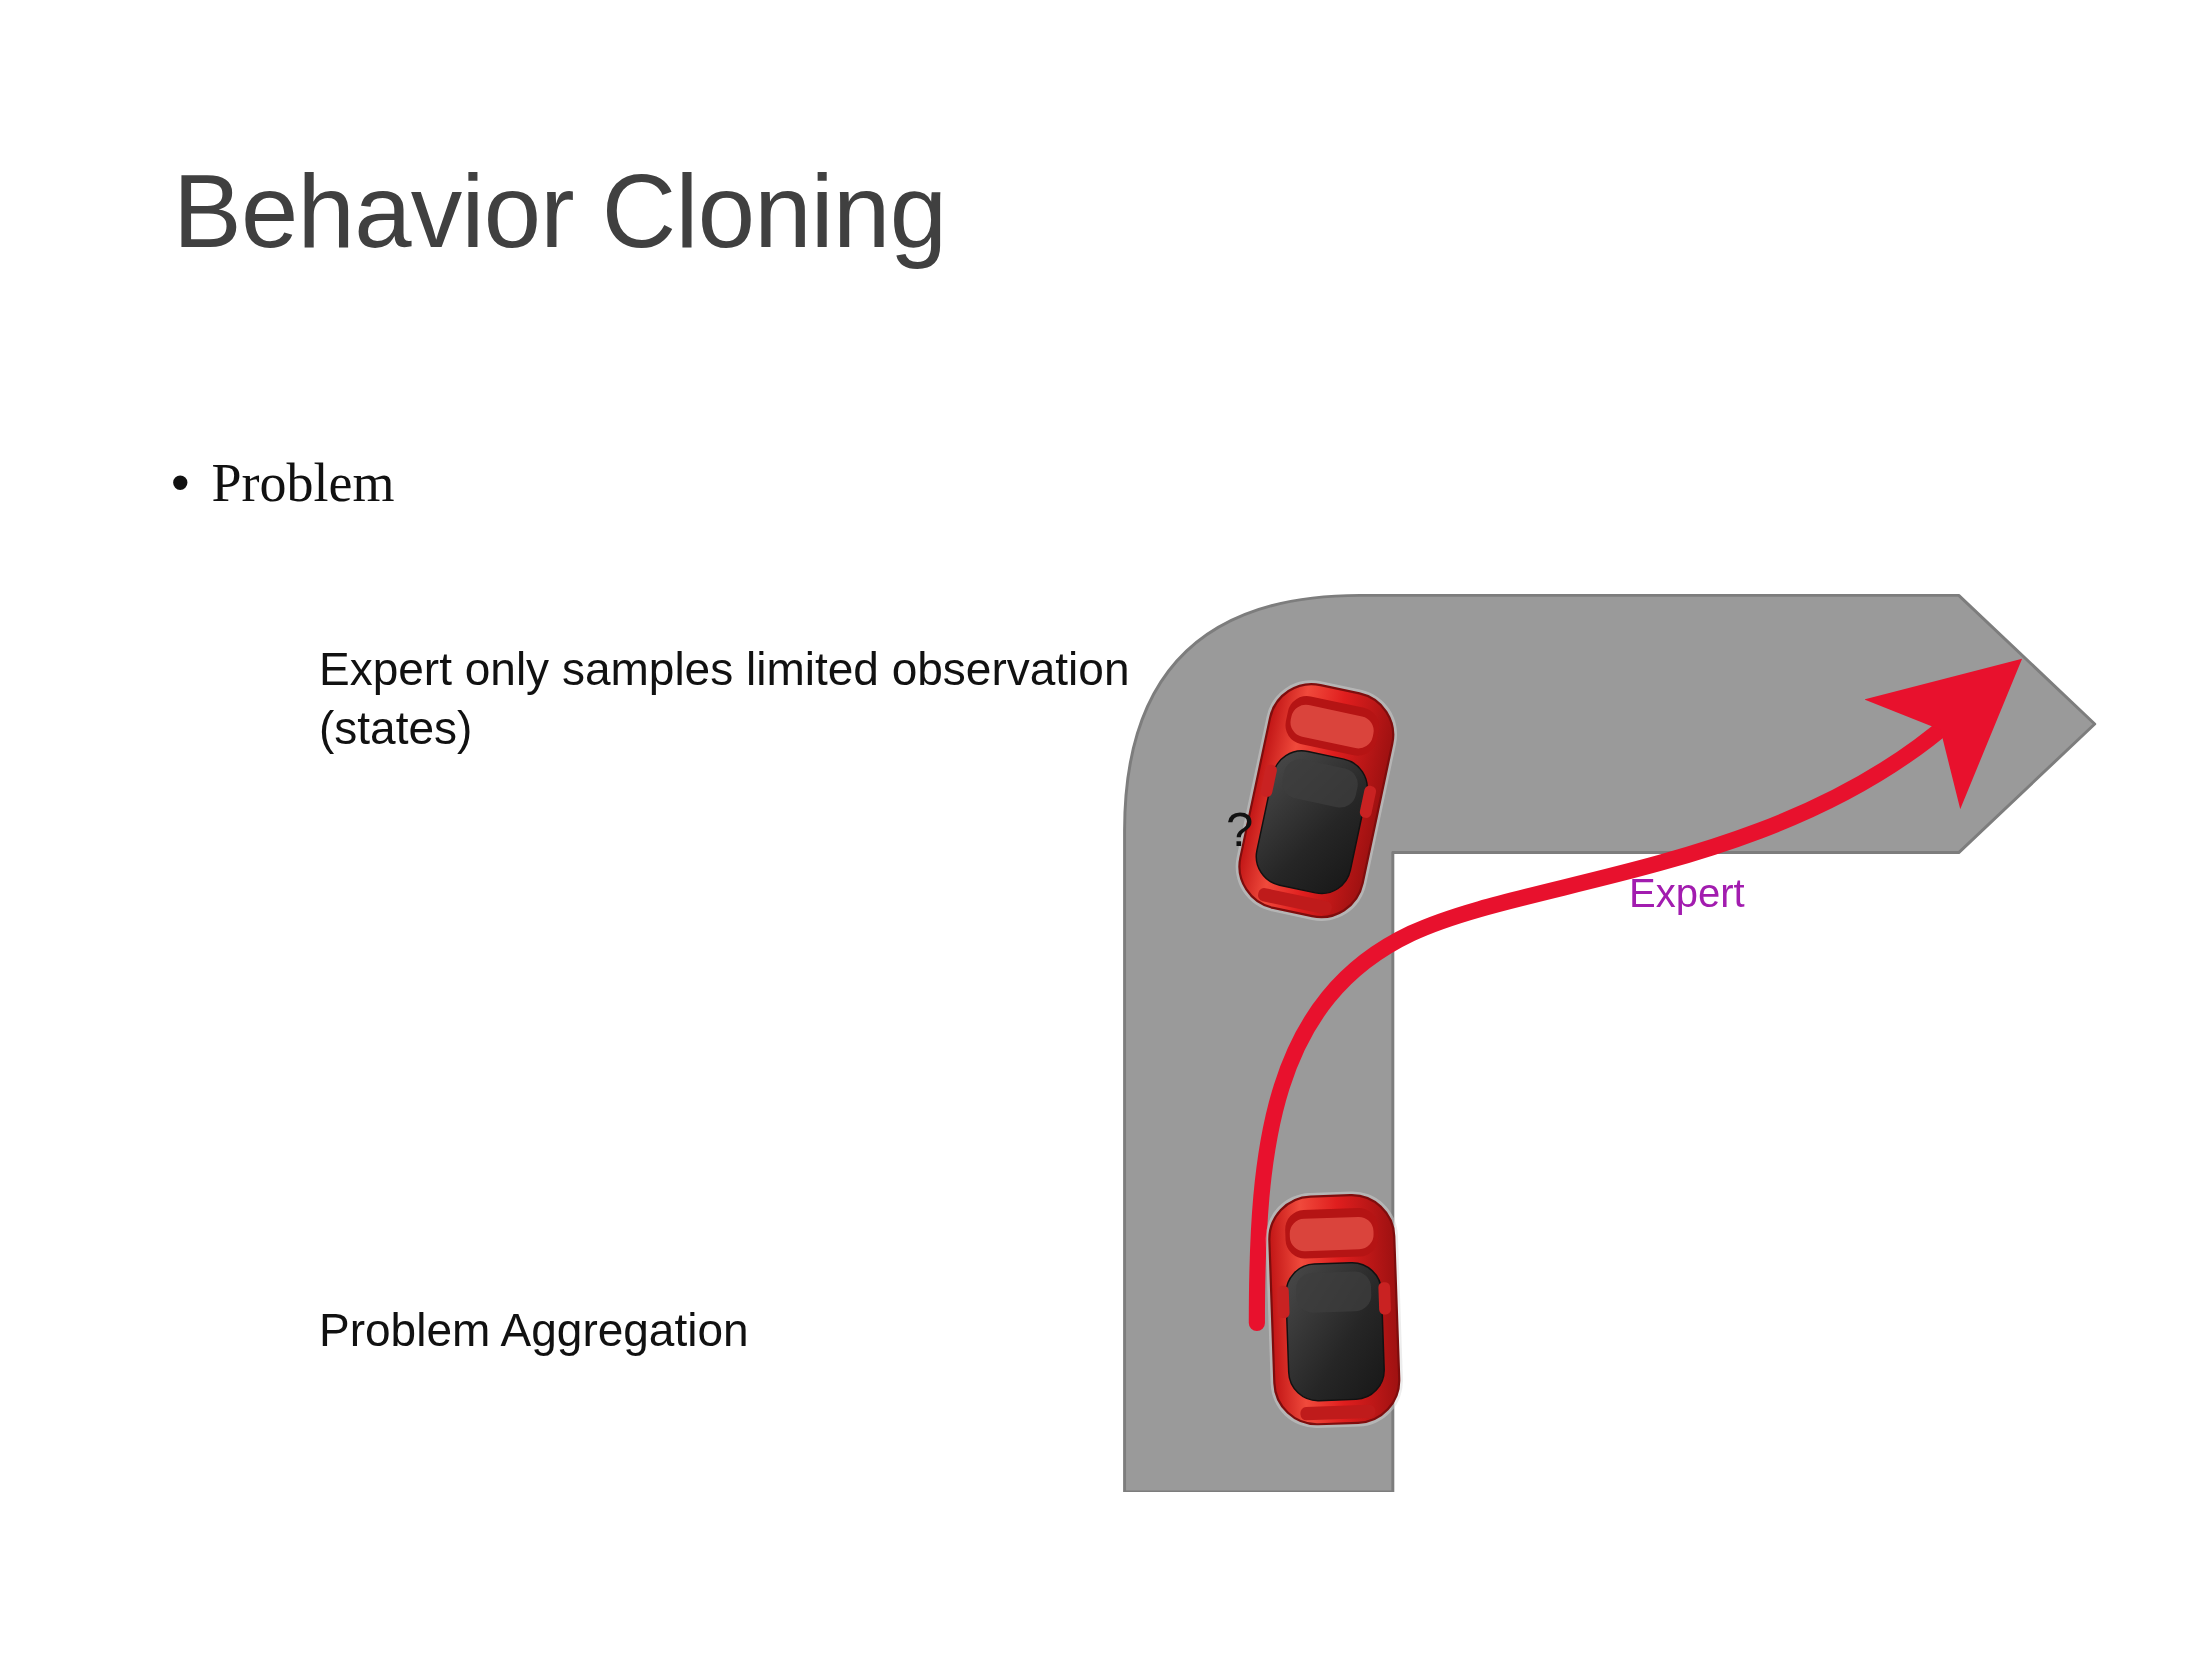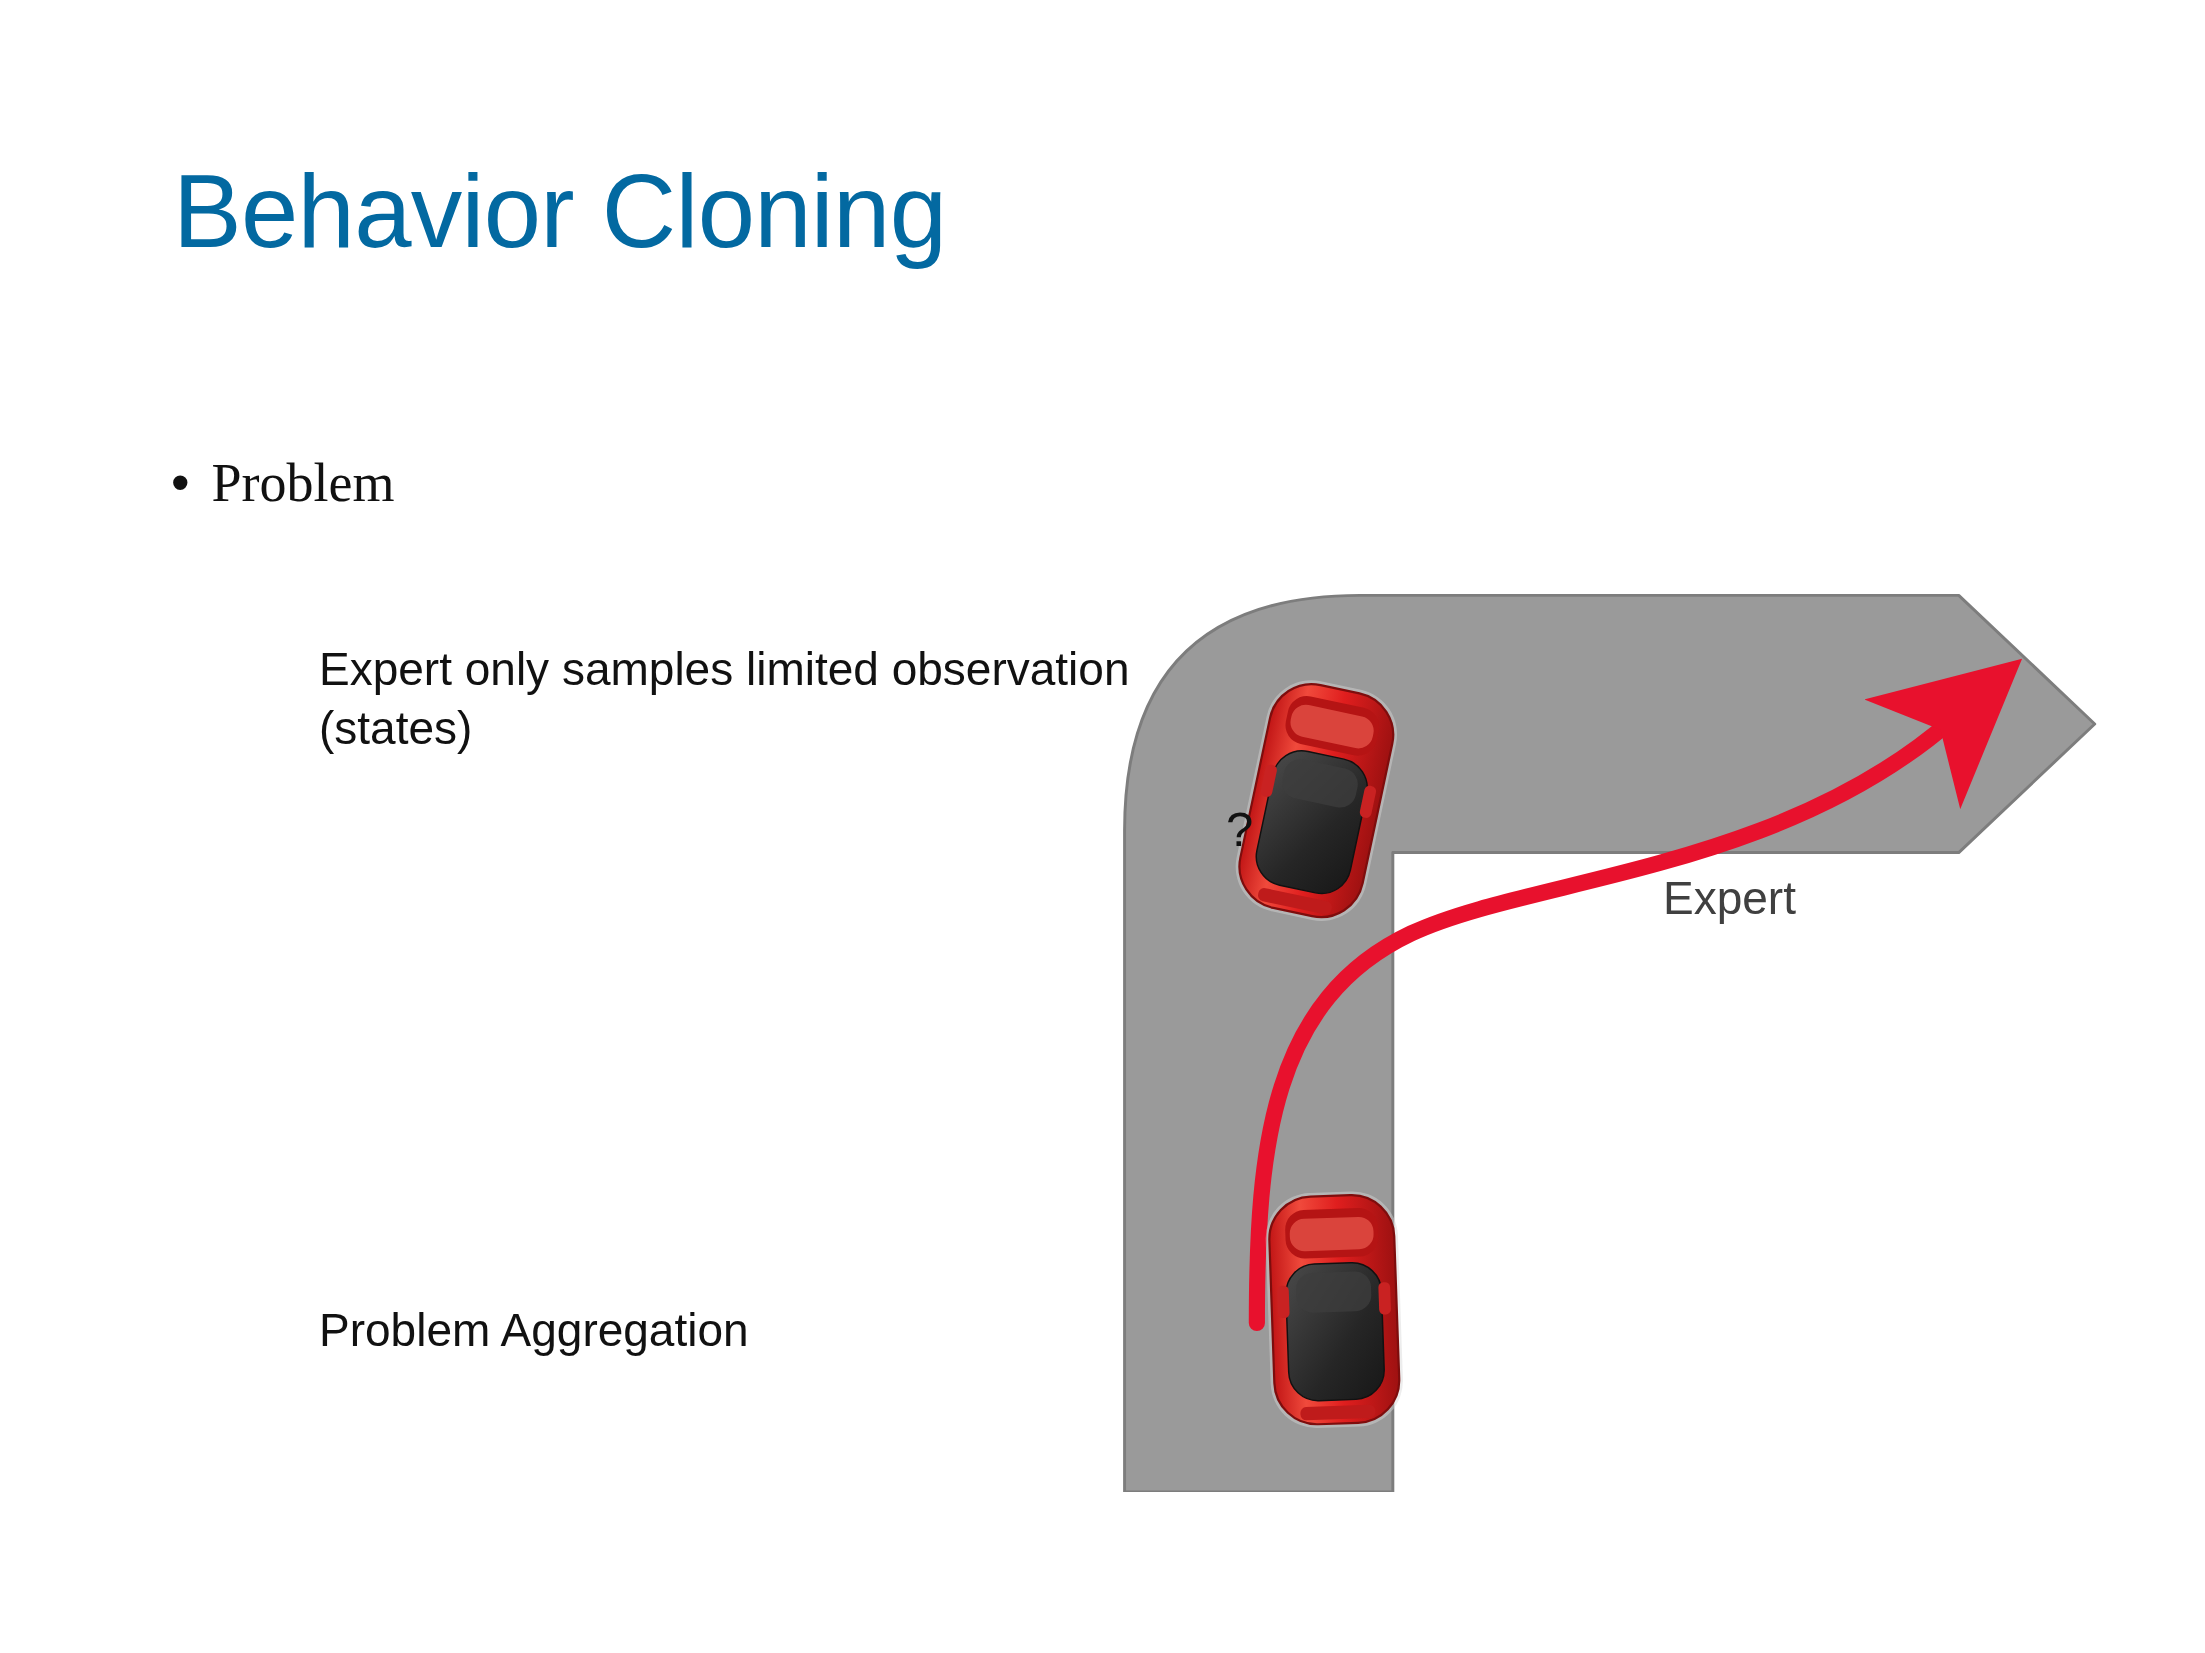--- a/index.html
+++ b/index.html
@@ -25,21 +25,21 @@
   }
 
   #slide-title {
     position: absolute;
     left: 173px;
     top: 158px;
     font-size: 103px;
     font-weight: 400;
     letter-spacing: -0.7px;
     line-height: 1.05;
-    color: #0369a1;
+    color: #404040;
     white-space: nowrap;
   }
 
   .bullet-row {
     position: absolute;
     left: 171px;
     top: 452px;
     display: flex;
     align-items: baseline;
     gap: 22px;
@@ -75,24 +75,24 @@
     top: 588px;
     width: 1000px;
     height: 904px;
   }
   #figure svg {
     display: block;
   }
 
   #expert-label {
     position: absolute;
-    left: 546px;
+    left: 512px;
     top: 283px;
-    font-size: 46px;
-    color: #404040;
+    font-size: 40px;
+    color: #a21caf;
     white-space: nowrap;
   }
   #question-mark {
     position: absolute;
     left: 109px;
     top: 213px;
     font-size: 49px;
     color: #111111;
   }
 </style>

